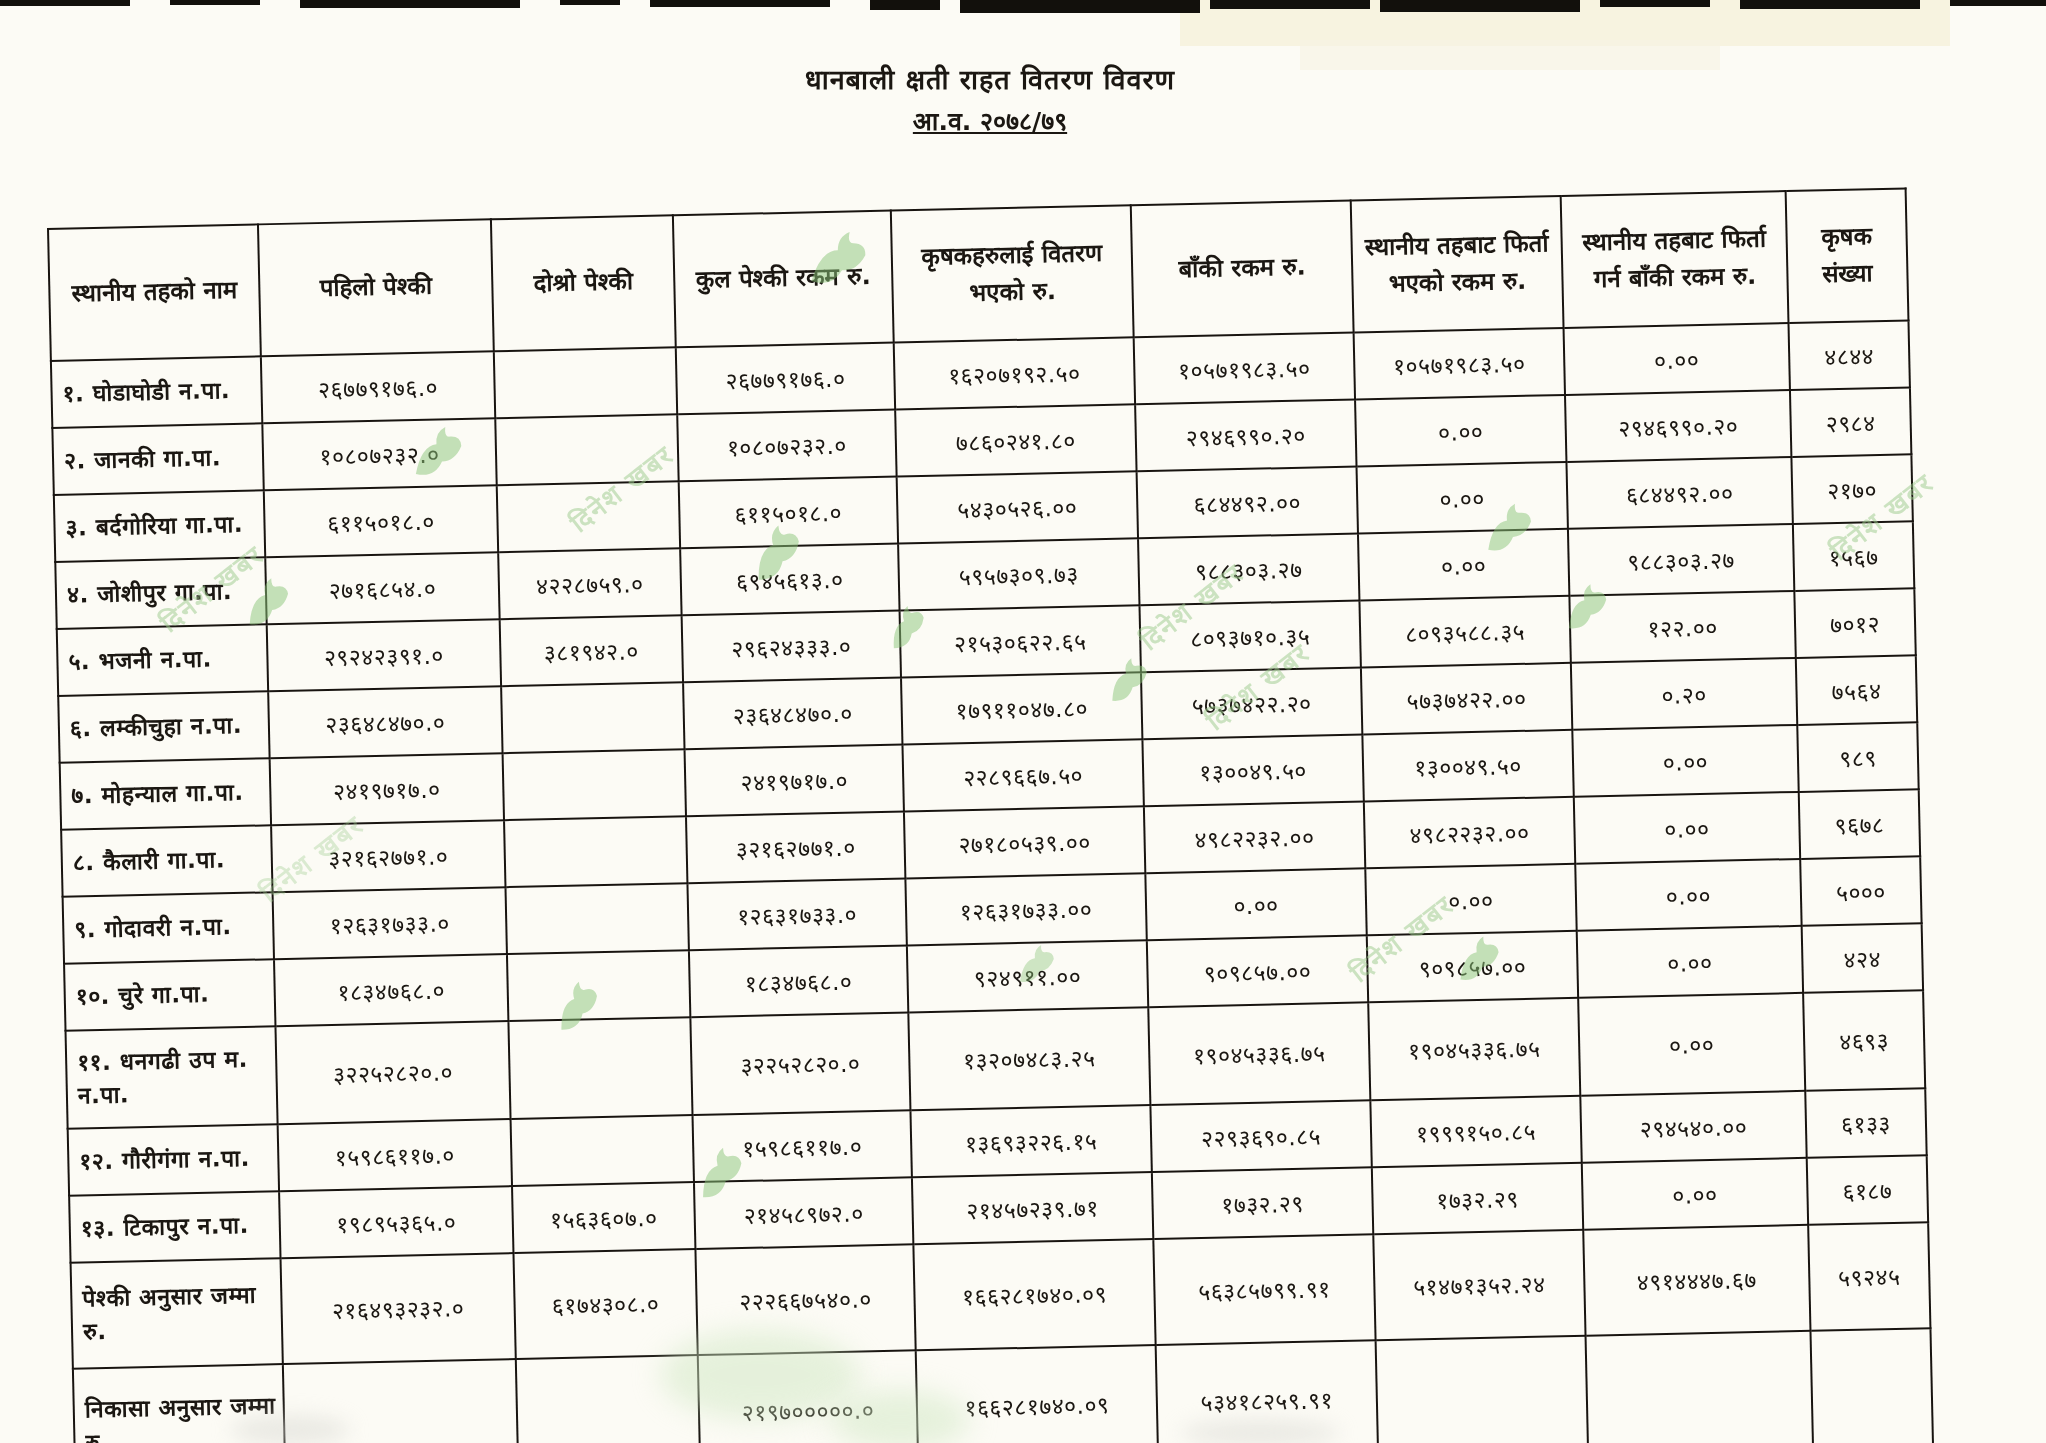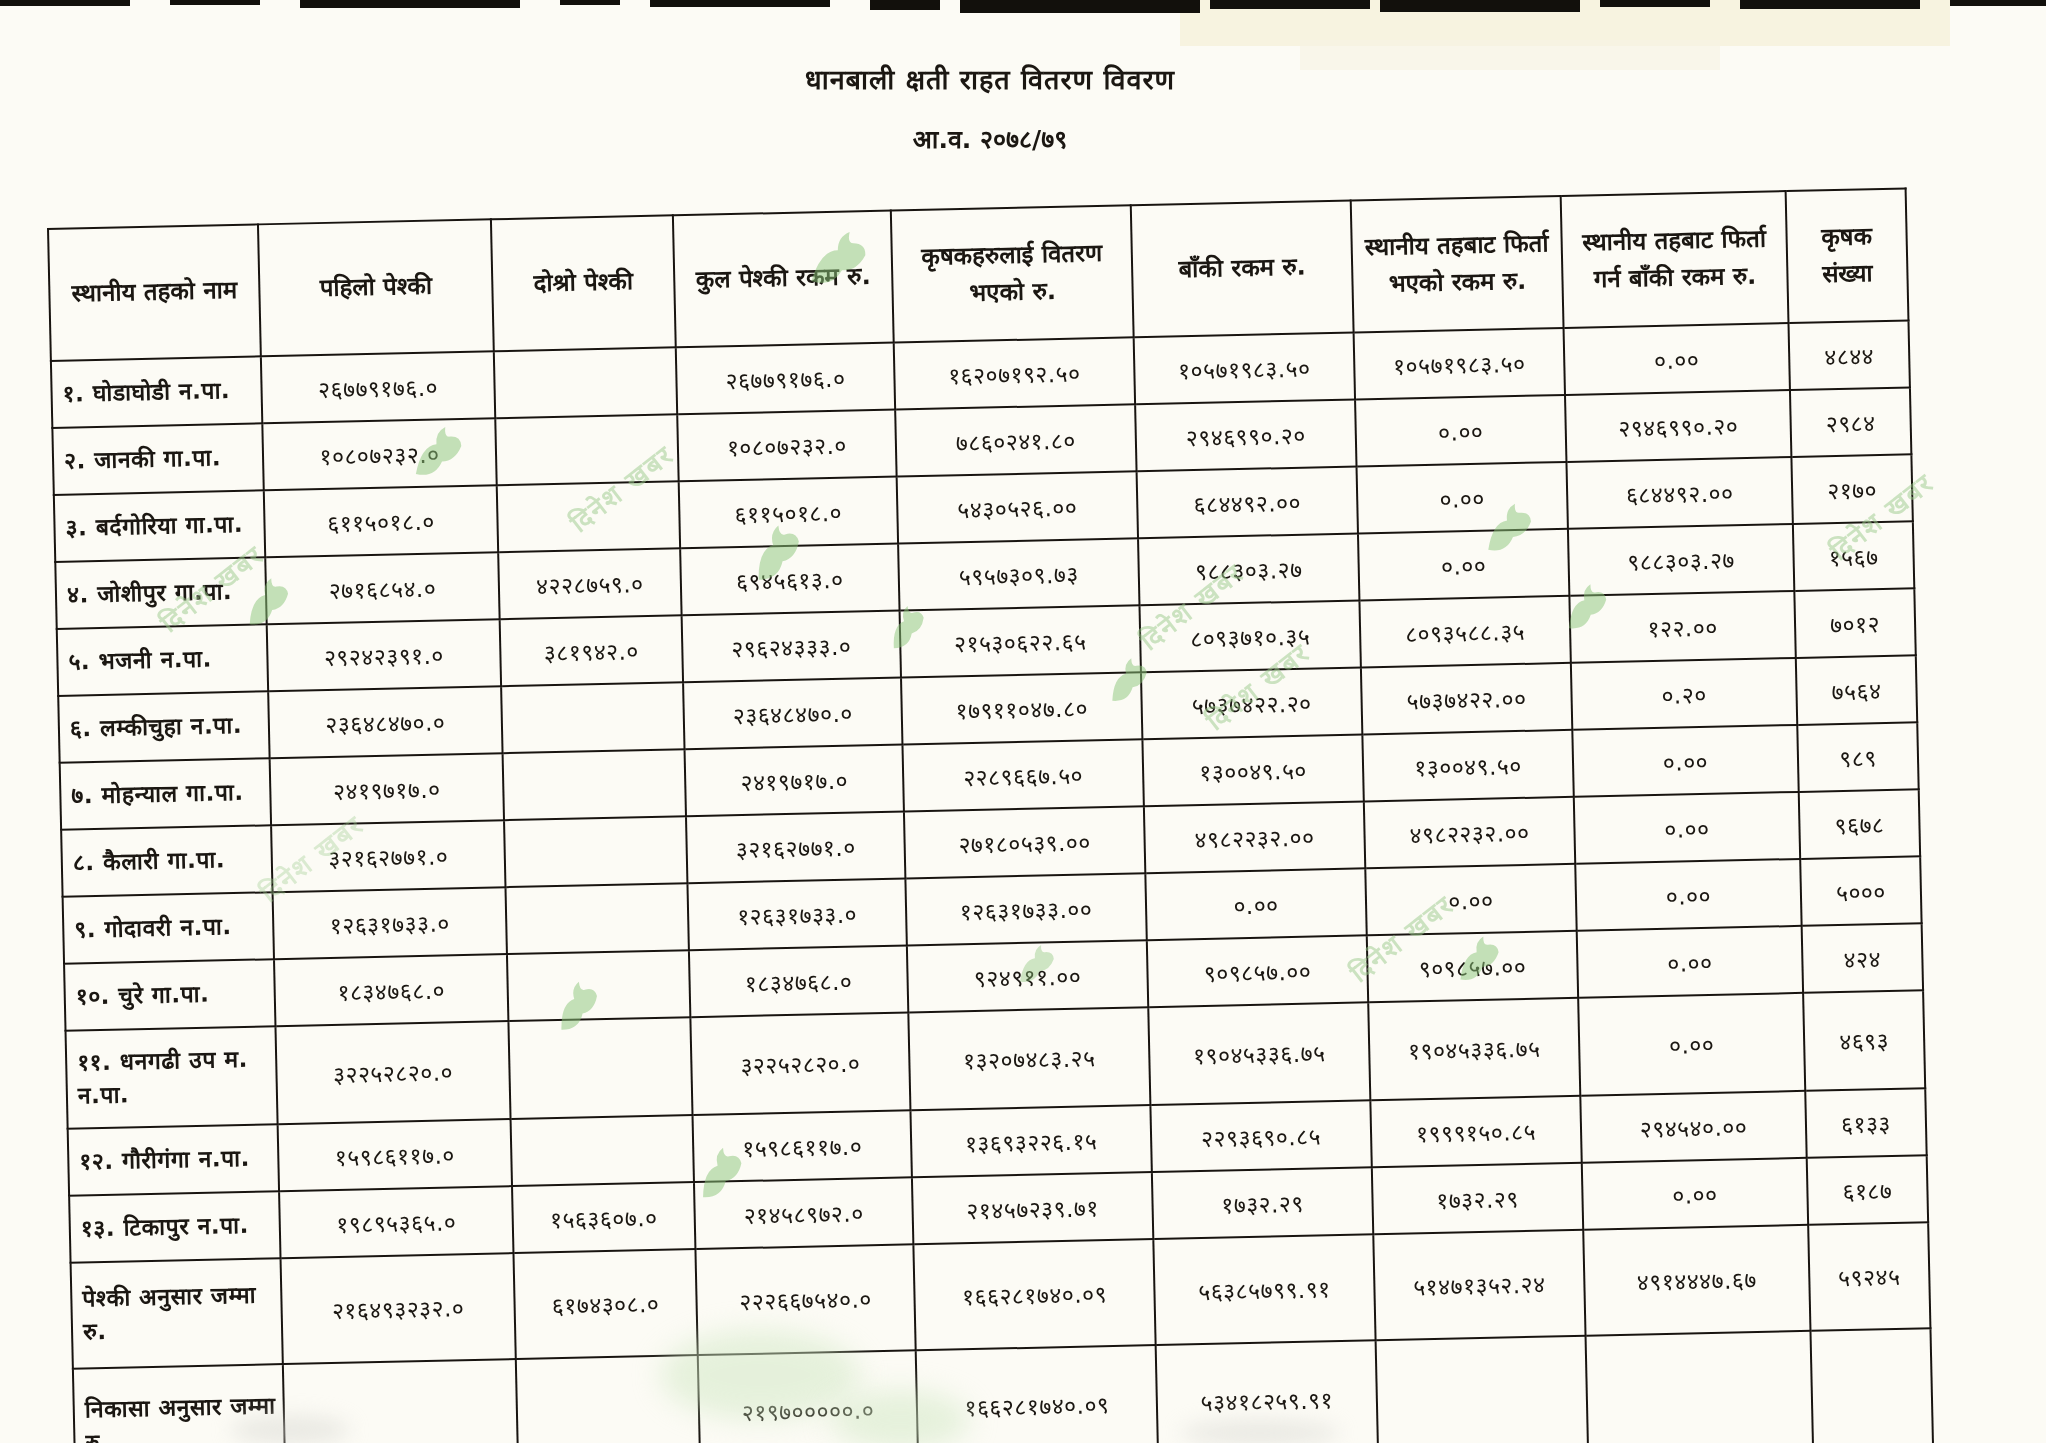--- a/index.html
+++ b/index.html
@@ -13,21 +13,21 @@
   
   .torn i{position:absolute;background:#12100c;display:block;}
   .beige-patch{position:absolute;left:1180px;top:0;width:770px;height:46px;
     background:#f6f1dc;opacity:.85;}
   .beige-patch2{position:absolute;left:1300px;top:40px;width:420px;height:30px;
     background:#f7f3e2;opacity:.6;}
 
   .titles{position:absolute;left:0;top:38px;width:1980px;text-align:center;}
   .title-line1{font-size:28px;font-weight:bold;letter-spacing:1px;}
   .title-line2{font-size:27px;font-weight:bold;margin-top:22px;letter-spacing:1px;}
-  .fiscal{font-size:25px;font-weight:bold;margin-top:24px;}
+  .fiscal{font-size:25px;font-weight:bold;margin-top:6px;text-decoration:underline;}
 
   table{
     position:absolute;left:47px;top:228px;
     width:1858px;table-layout:fixed;border-collapse:collapse;
     transform:rotate(-1.25deg);transform-origin:0 0;
     background:transparent;
   }
   th,td{border:2.5px solid #181410;vertical-align:middle;}
   th{font-size:24px;font-weight:bold;text-align:center;padding:6px 8px;height:118px;line-height:1.55;}
   td{font-size:23px;text-align:center;padding:4px 6px;height:57px;letter-spacing:.5px;}

